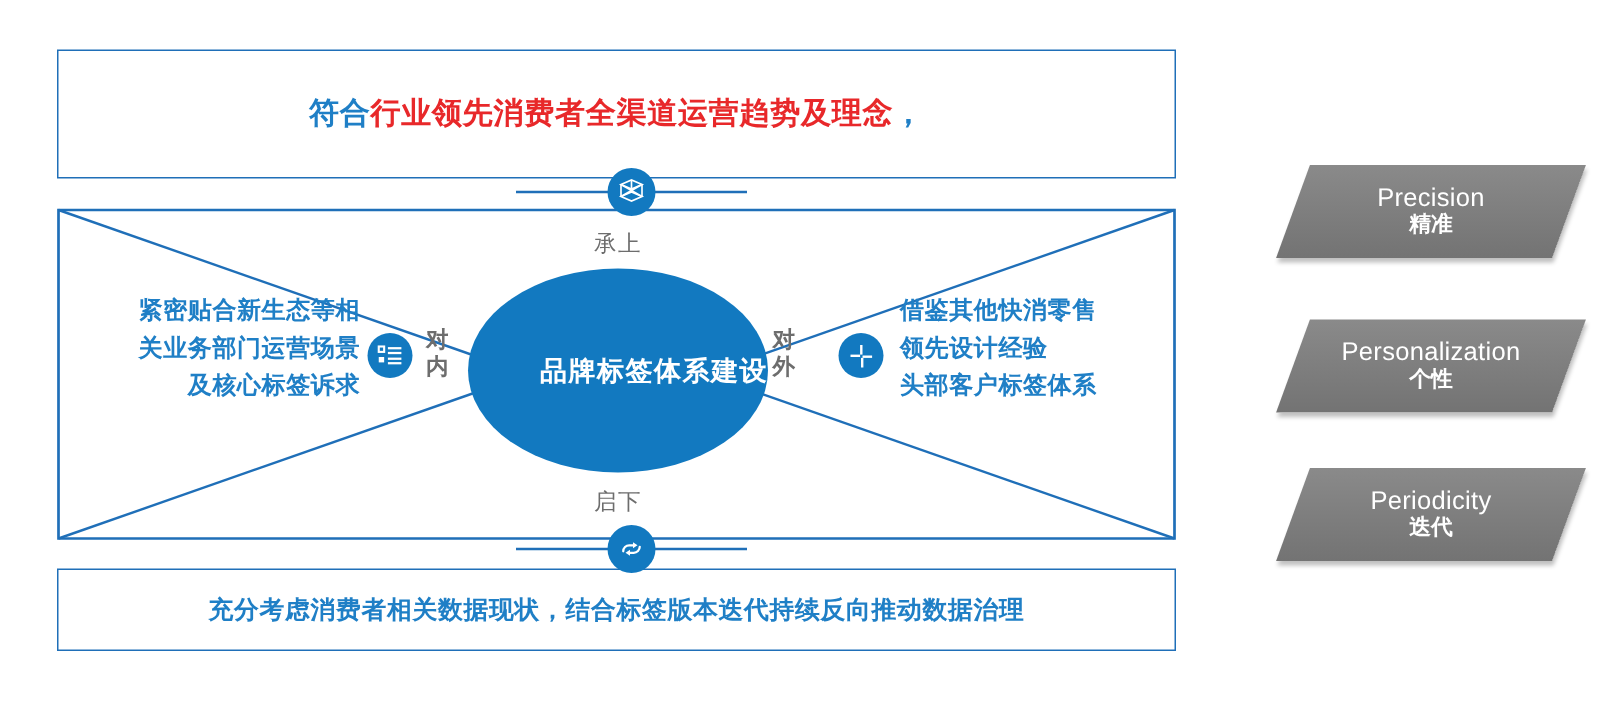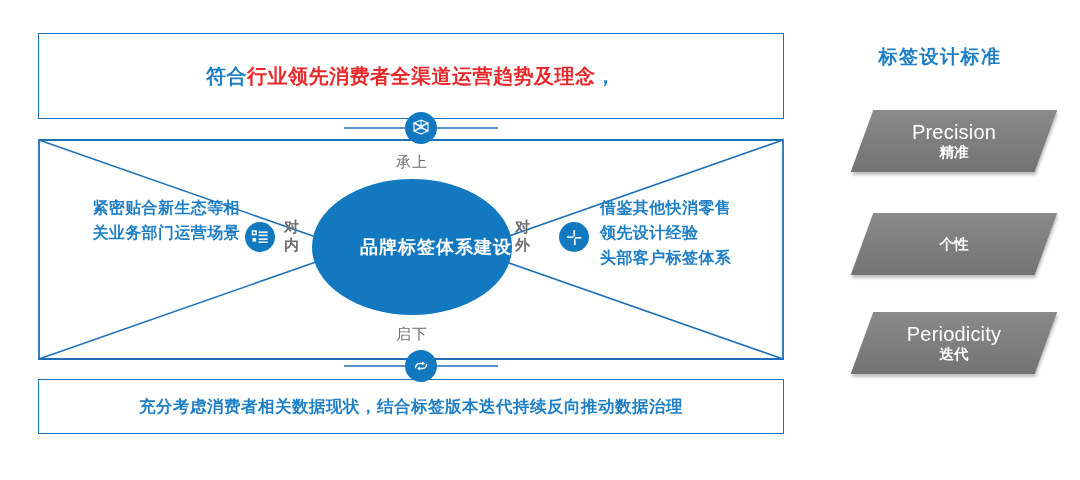--- a/index.html
+++ b/index.html
@@ -97,21 +97,21 @@
     position:absolute;inset:0;
     background:linear-gradient(180deg,#8a8a8a 0%,#737373 100%);
     transform:skewX(-20deg);
     box-shadow:2px 3px 3px rgba(0,0,0,.25);
   }
   .para .txt{
     position:absolute;inset:0;
     display:flex;flex-direction:column;align-items:center;justify-content:center;
     color:#ffffff;z-index:2;line-height:1.1;
   }
-  .para .en{font-size:20px;letter-spacing:.2px;}
+  .para .en{font-size:17px;letter-spacing:.2px;}
   .para .cn{font-size:14.5px;font-weight:bold;margin-top:2px;}
   .p1{left:62px;top:110px;}
   .p2{left:62px;top:213px;}
   .p3{left:62px;top:312px;}
 </style>
 </head>
 <body>
 
 <div id="root">
 
@@ -140,20 +140,21 @@
     <div class="panel panel-bot"></div>
     <div class="bot-text">充分考虑消费者相关数据现状，结合标签版本迭代持续反向推动数据治理</div>
 
     <div class="ellipse">
       <span>品牌标签体系建设</span>
     </div>
 
     <div class="side-text side-left">
       <div>紧密贴合新生态等相</div>
       <div>关业务部门运营场景</div>
+      <div>及核心标签诉求</div>
     </div>
 
     <div class="side-text side-right">
       <div>借鉴其他快消零售</div>
       <div>领先设计经验</div>
       <div>头部客户标签体系</div>
     </div>
 
     <div class="cicon small icon-list">
       <svg width="18" height="18" viewBox="0 0 18 18">
@@ -207,33 +208,33 @@
         <polygon points="11,5.5 14,7.5 11,9.5" fill="#ffffff"></polygon>
         <polygon points="9,10.5 6,12.5 9,14.5" fill="#ffffff"></polygon>
       </svg>
     </div>
     <div class="hlabel hlabel-down">
       <span>启下</span>
     </div>
   </div>
 
   <div class="right">
-    <div class="right-title">标签设计标准</div>
 
     <div class="para p1">
       <div class="shape"></div>
       <div class="txt">
         <span class="en">Precision</span>
         <span class="cn">精准</span>
       </div>
     </div>
 
     <div class="para p2">
       <div class="shape"></div>
       <div class="txt">
+        <span class="en">Personalization</span>
         <span class="cn">个性</span>
       </div>
     </div>
 
     <div class="para p3">
       <div class="shape"></div>
       <div class="txt">
         <span class="en">Periodicity</span>
         <span class="cn">迭代</span>
       </div>

